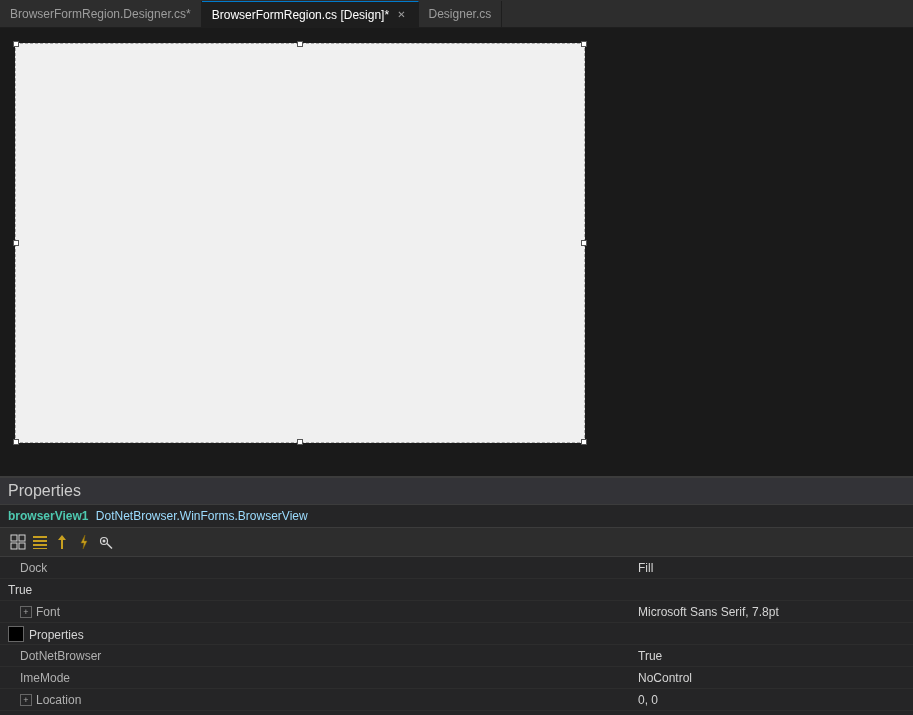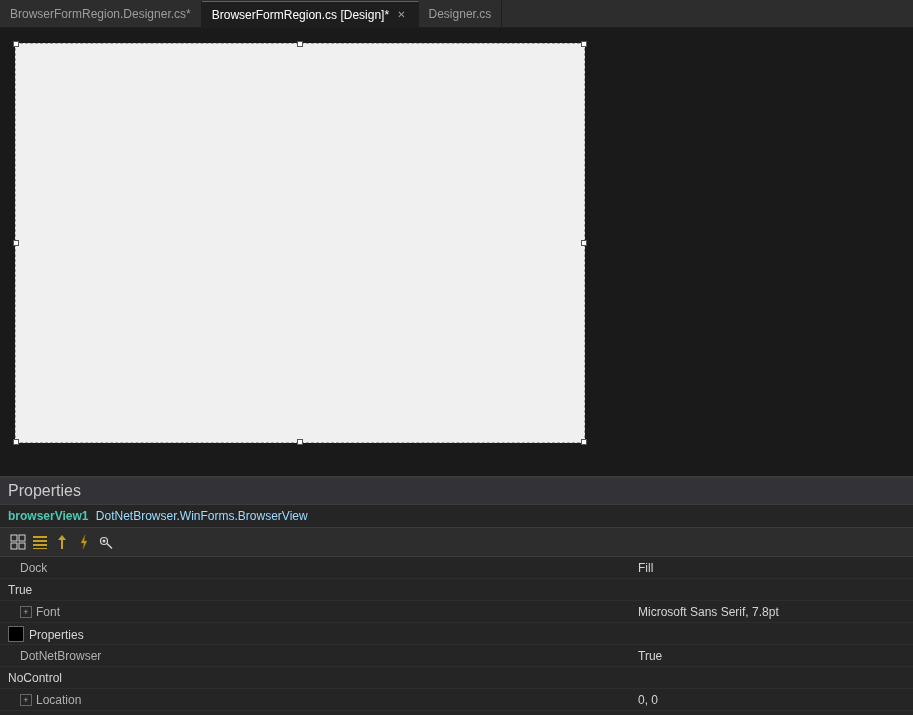--- a/index.html
+++ b/index.html
@@ -363,20 +363,23 @@
   <div class="prop-row">
     <div class="prop-name-cell">
       <span>DotNetBrowser</span>
     </div>
     <div class="prop-value-cell">
       <span>True</span>
     </div>
   </div>
 
   <div class="prop-row">
+    <div class="prop-name-cell">
+      <span>ImeMode</span>
+    </div>
     <div class="prop-value-cell">
       <span>NoControl</span>
     </div>
   </div>
 
   <div class="prop-row">
     <div class="prop-name-cell">
       <div class="prop-expand">+</div>
       <span>Location</span>
     </div>

